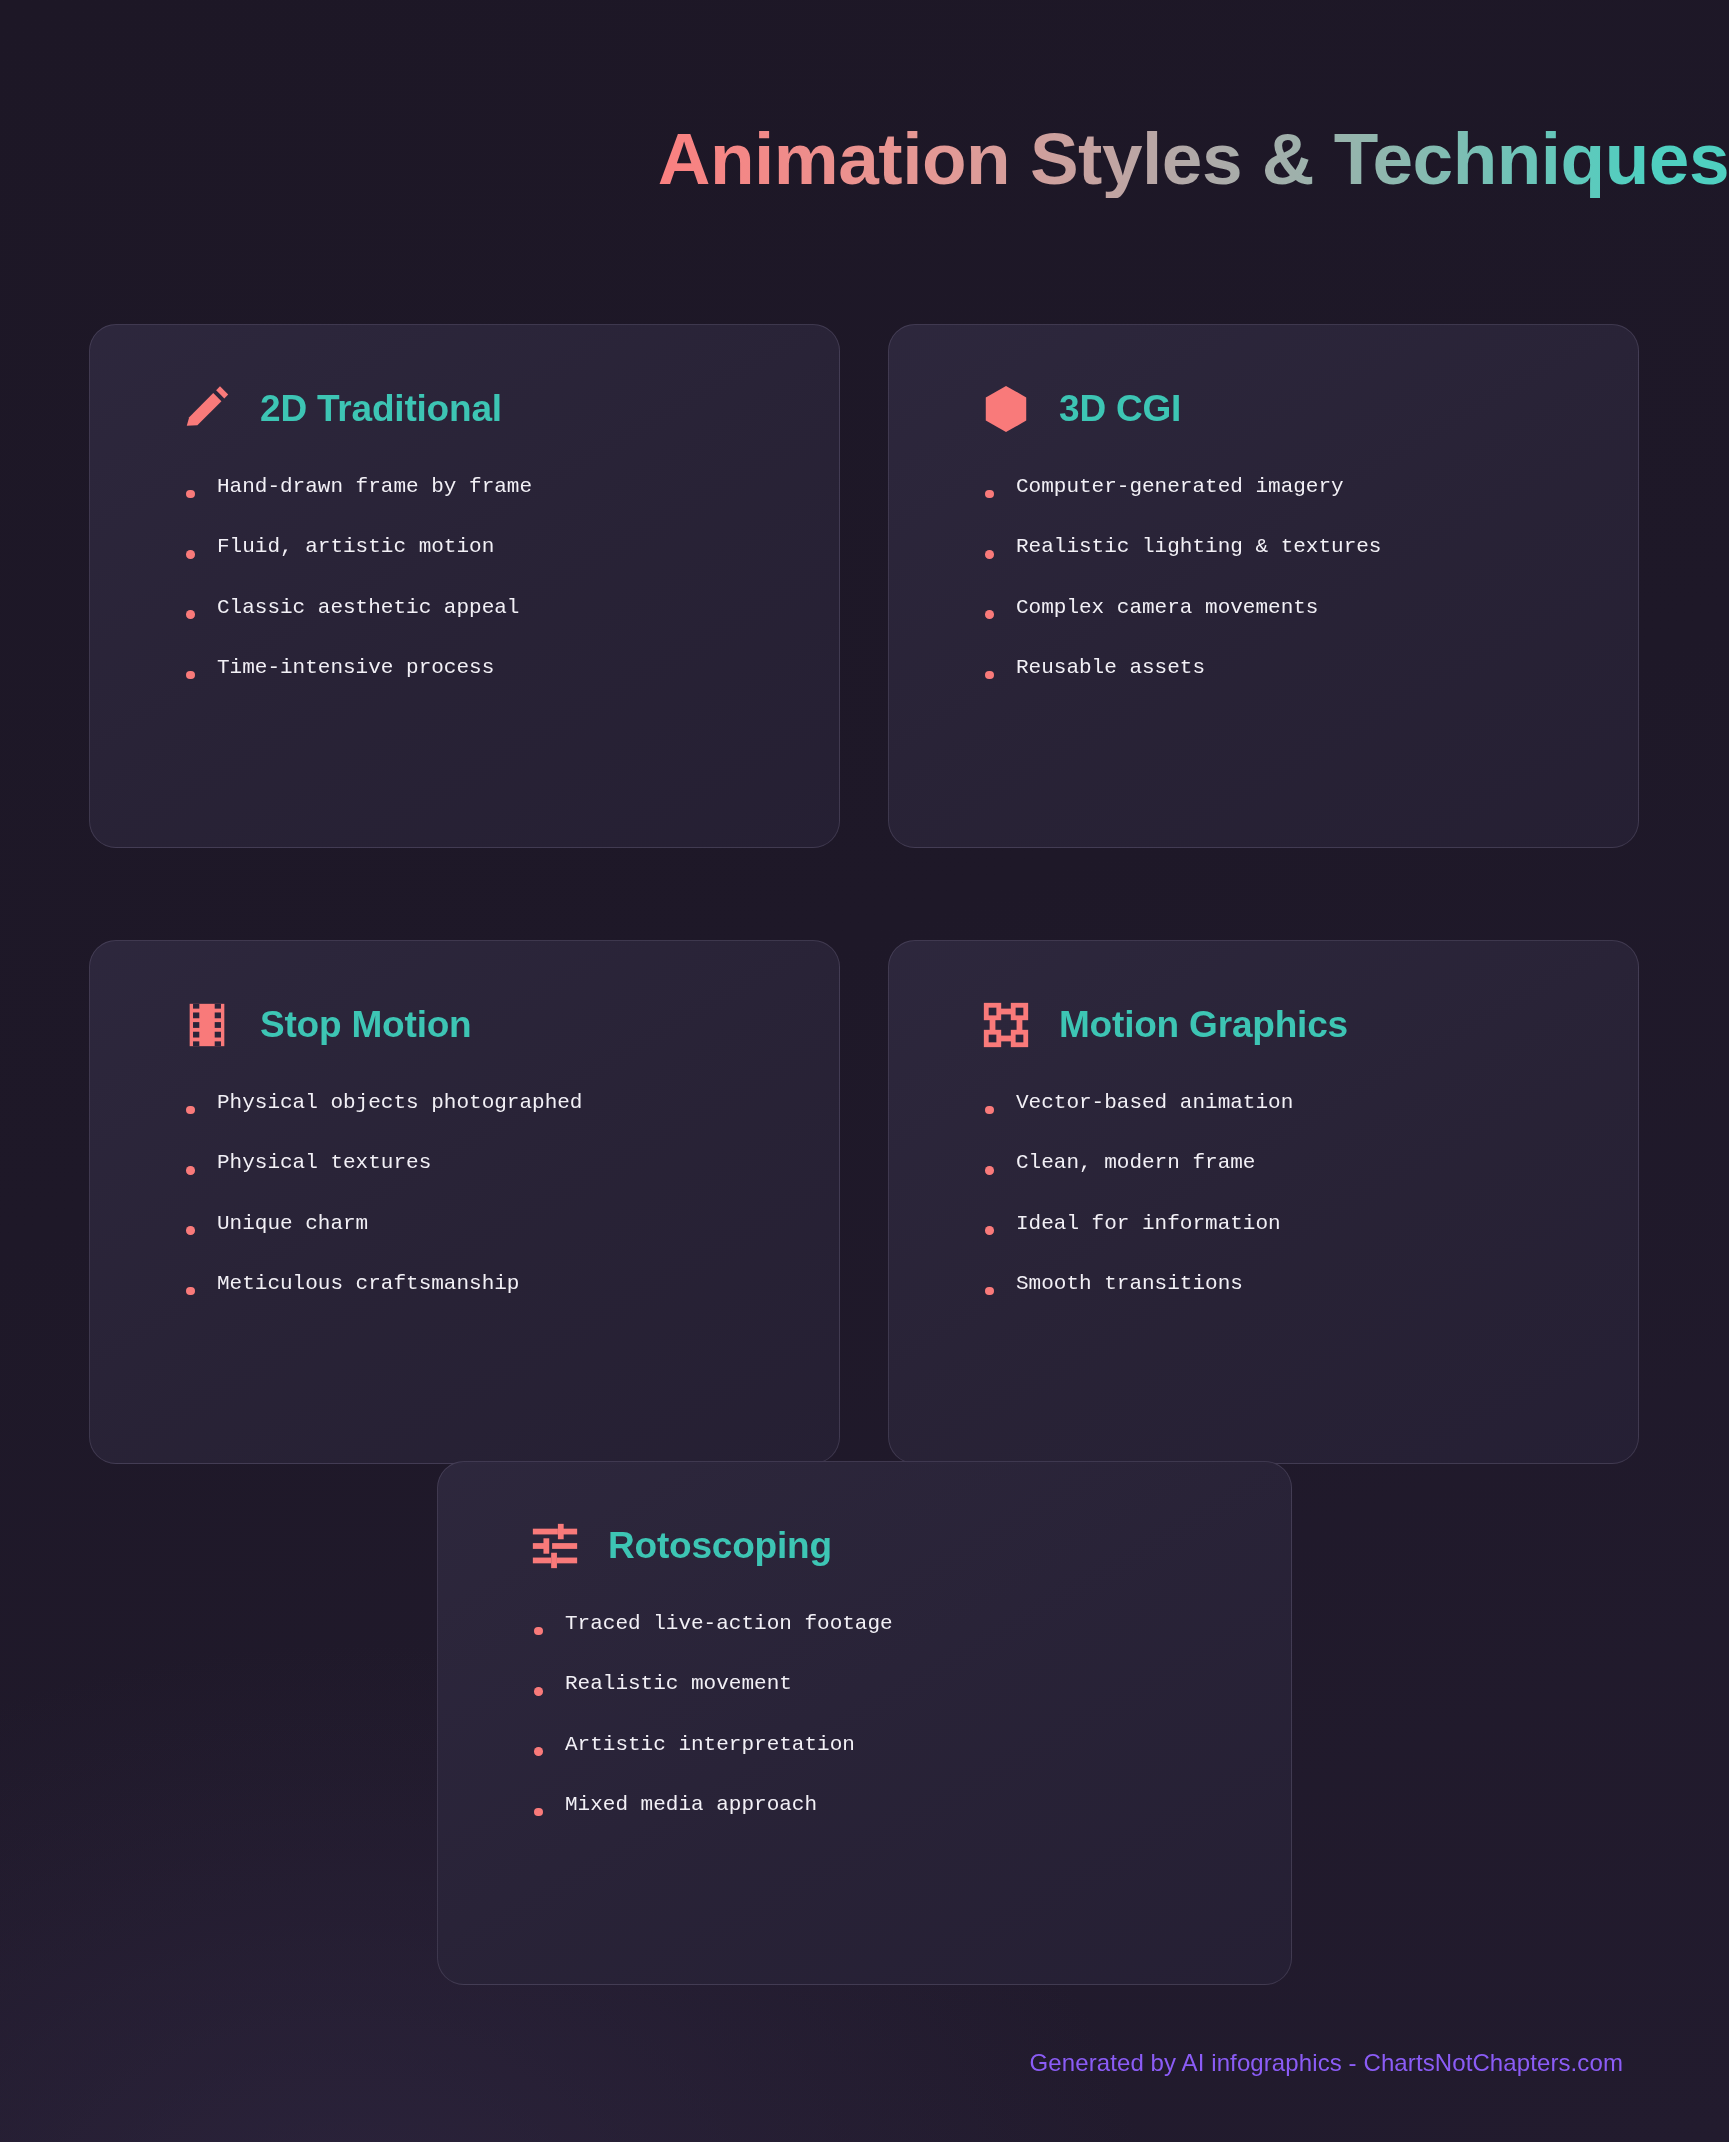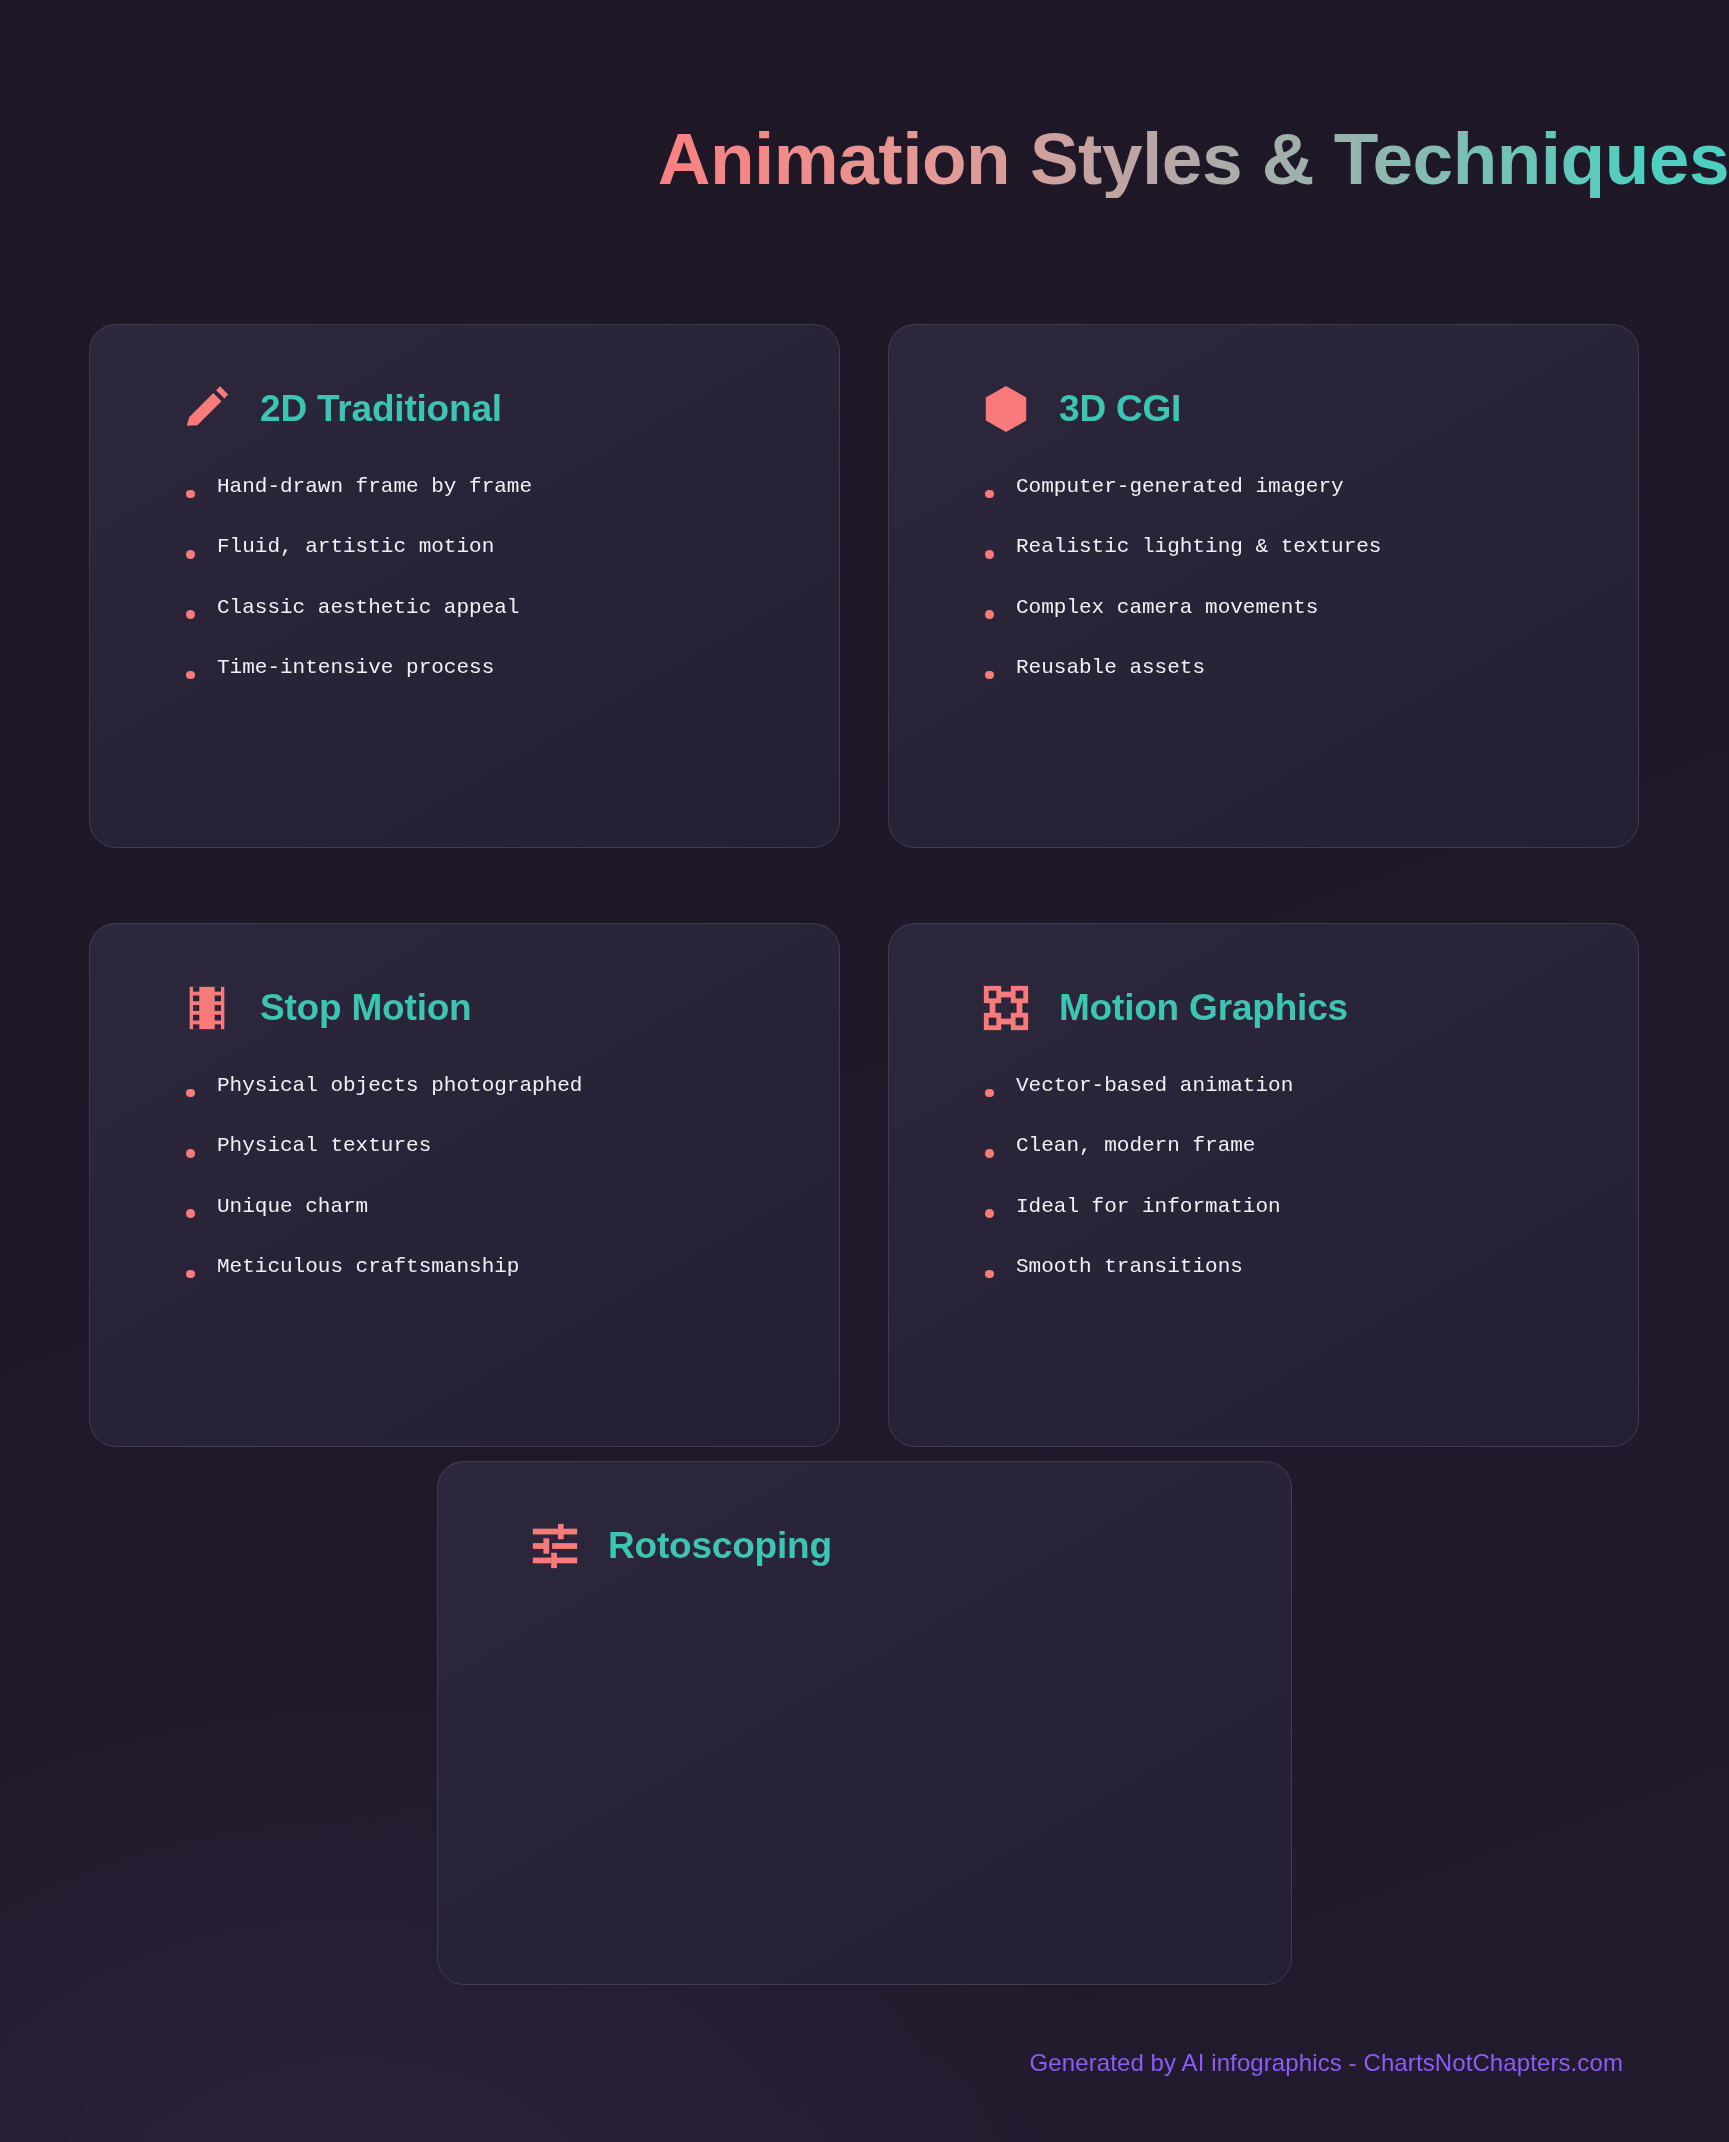--- a/index.html
+++ b/index.html
@@ -39,21 +39,21 @@
   }
 
   
   .grid {
     position:absolute;
     top:324px;
     left:89px;
     width:1551px;
     display:flex;
     flex-wrap:wrap;
-    gap:48px 48px;
+    gap:65px 48px;
   }
 
   .card {
     width:751px;
     border-radius:27px;
     border:1px solid rgba(150,140,175,0.22);
     background:linear-gradient(150deg, rgba(46,40,62,0.98) 0%, rgba(41,35,55,0.98) 55%, rgba(38,32,52,0.98) 100%);
     padding:58px 54px 54px 54px;
     position:relative;
   }
@@ -316,17 +316,35 @@
             <rect x="15" y="19" width="6" height="16"></rect>
 
             <rect x="4" y="39" width="19" height="6"></rect>
             <rect x="29" y="39" width="21" height="6"></rect>
             <rect x="23" y="34" width="6" height="16"></rect>
           </g>
         </svg>
       </span>
       <span class="card-title">Rotoscoping</span>
     </div>
+    <ul class="card-list">
+      <li>
+          <span class="bullet"></span>
+          <span class="li-text">Traced live-action footage</span>
+        </li>
+      <li>
+          <span class="bullet"></span>
+          <span class="li-text">Realistic movement</span>
+        </li>
+      <li>
+          <span class="bullet"></span>
+          <span class="li-text">Artistic interpretation</span>
+        </li>
+      <li>
+          <span class="bullet"></span>
+          <span class="li-text">Mixed media approach</span>
+        </li>
+    </ul>
   </div>
 </div>
 
 <div class="footer">Generated by AI infographics - ChartsNotChapters.com</div>
 
 
 </body></html>

